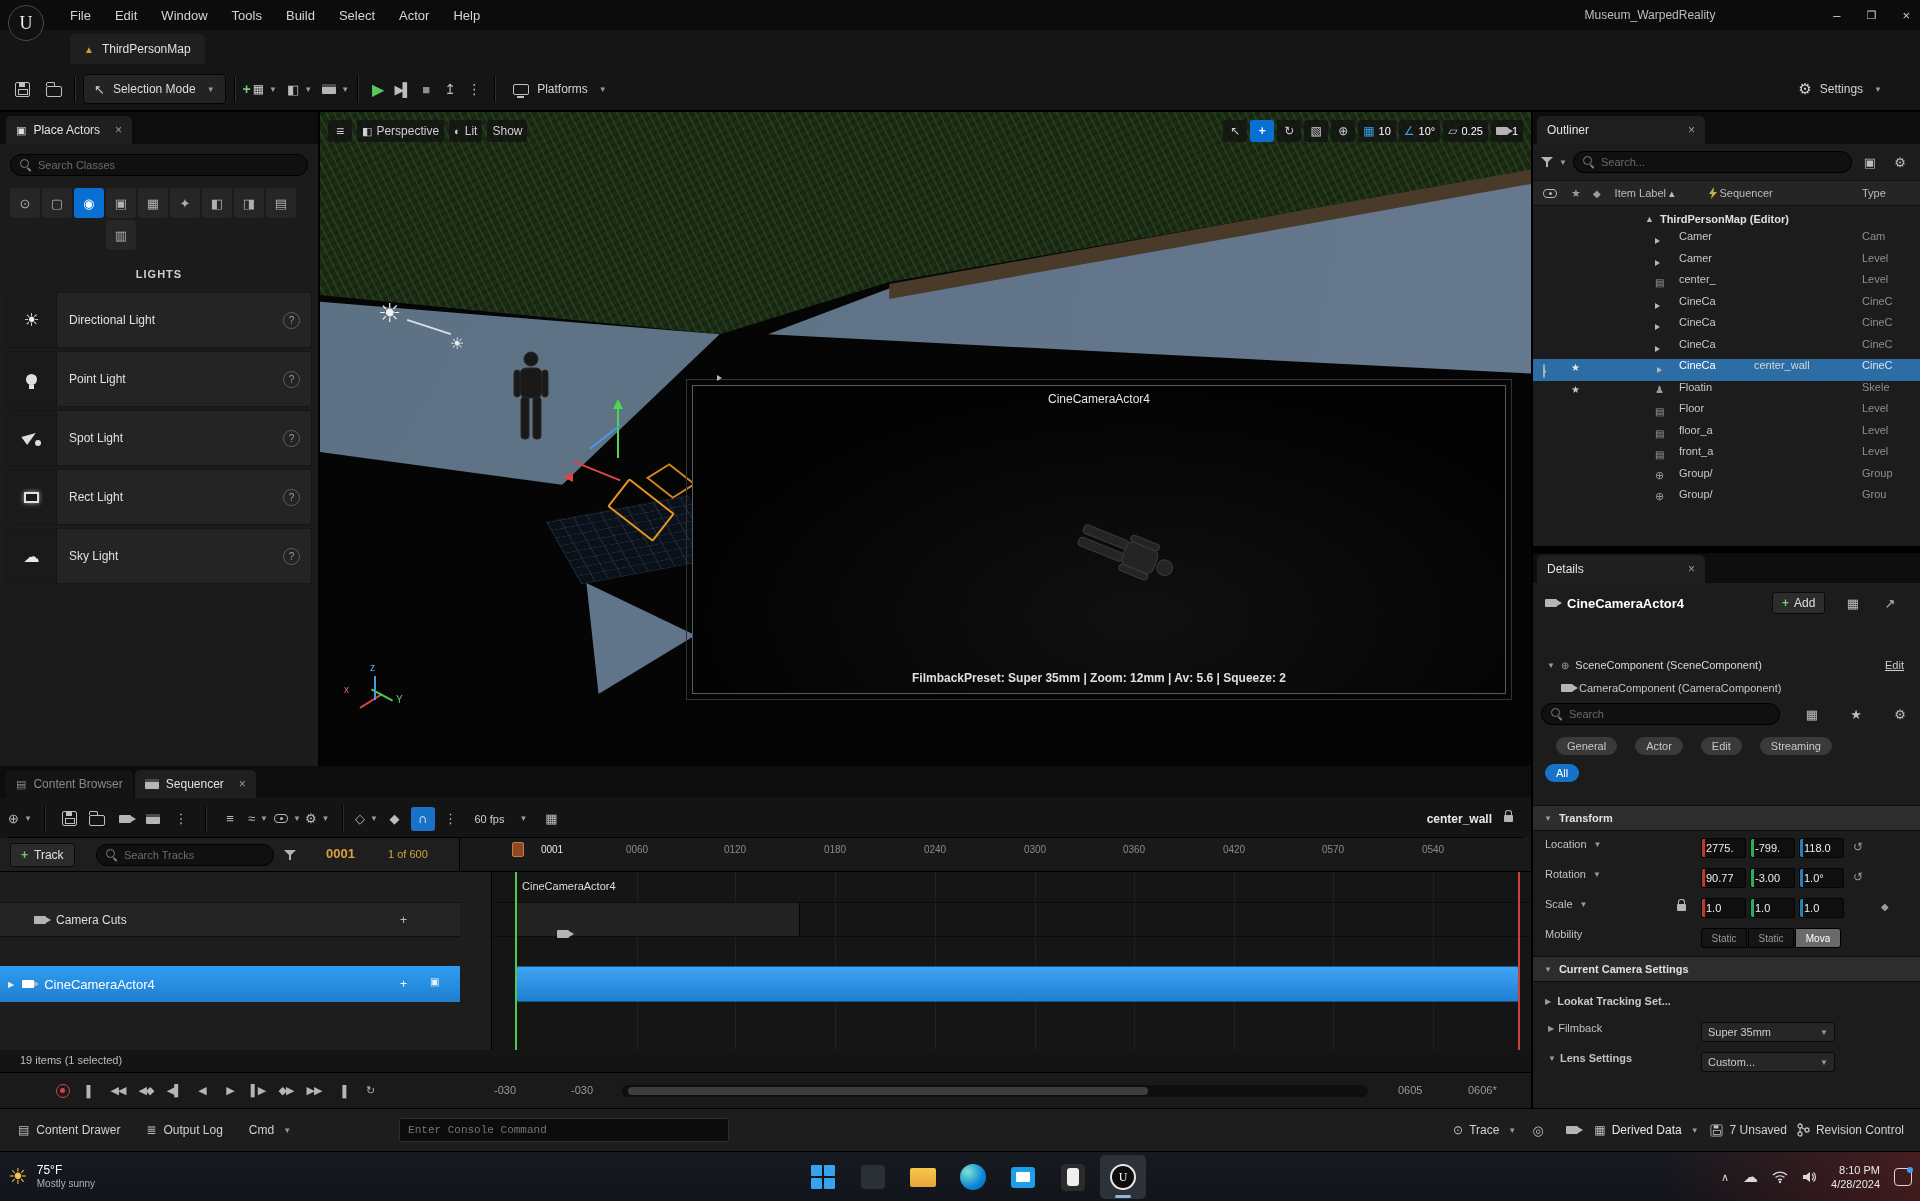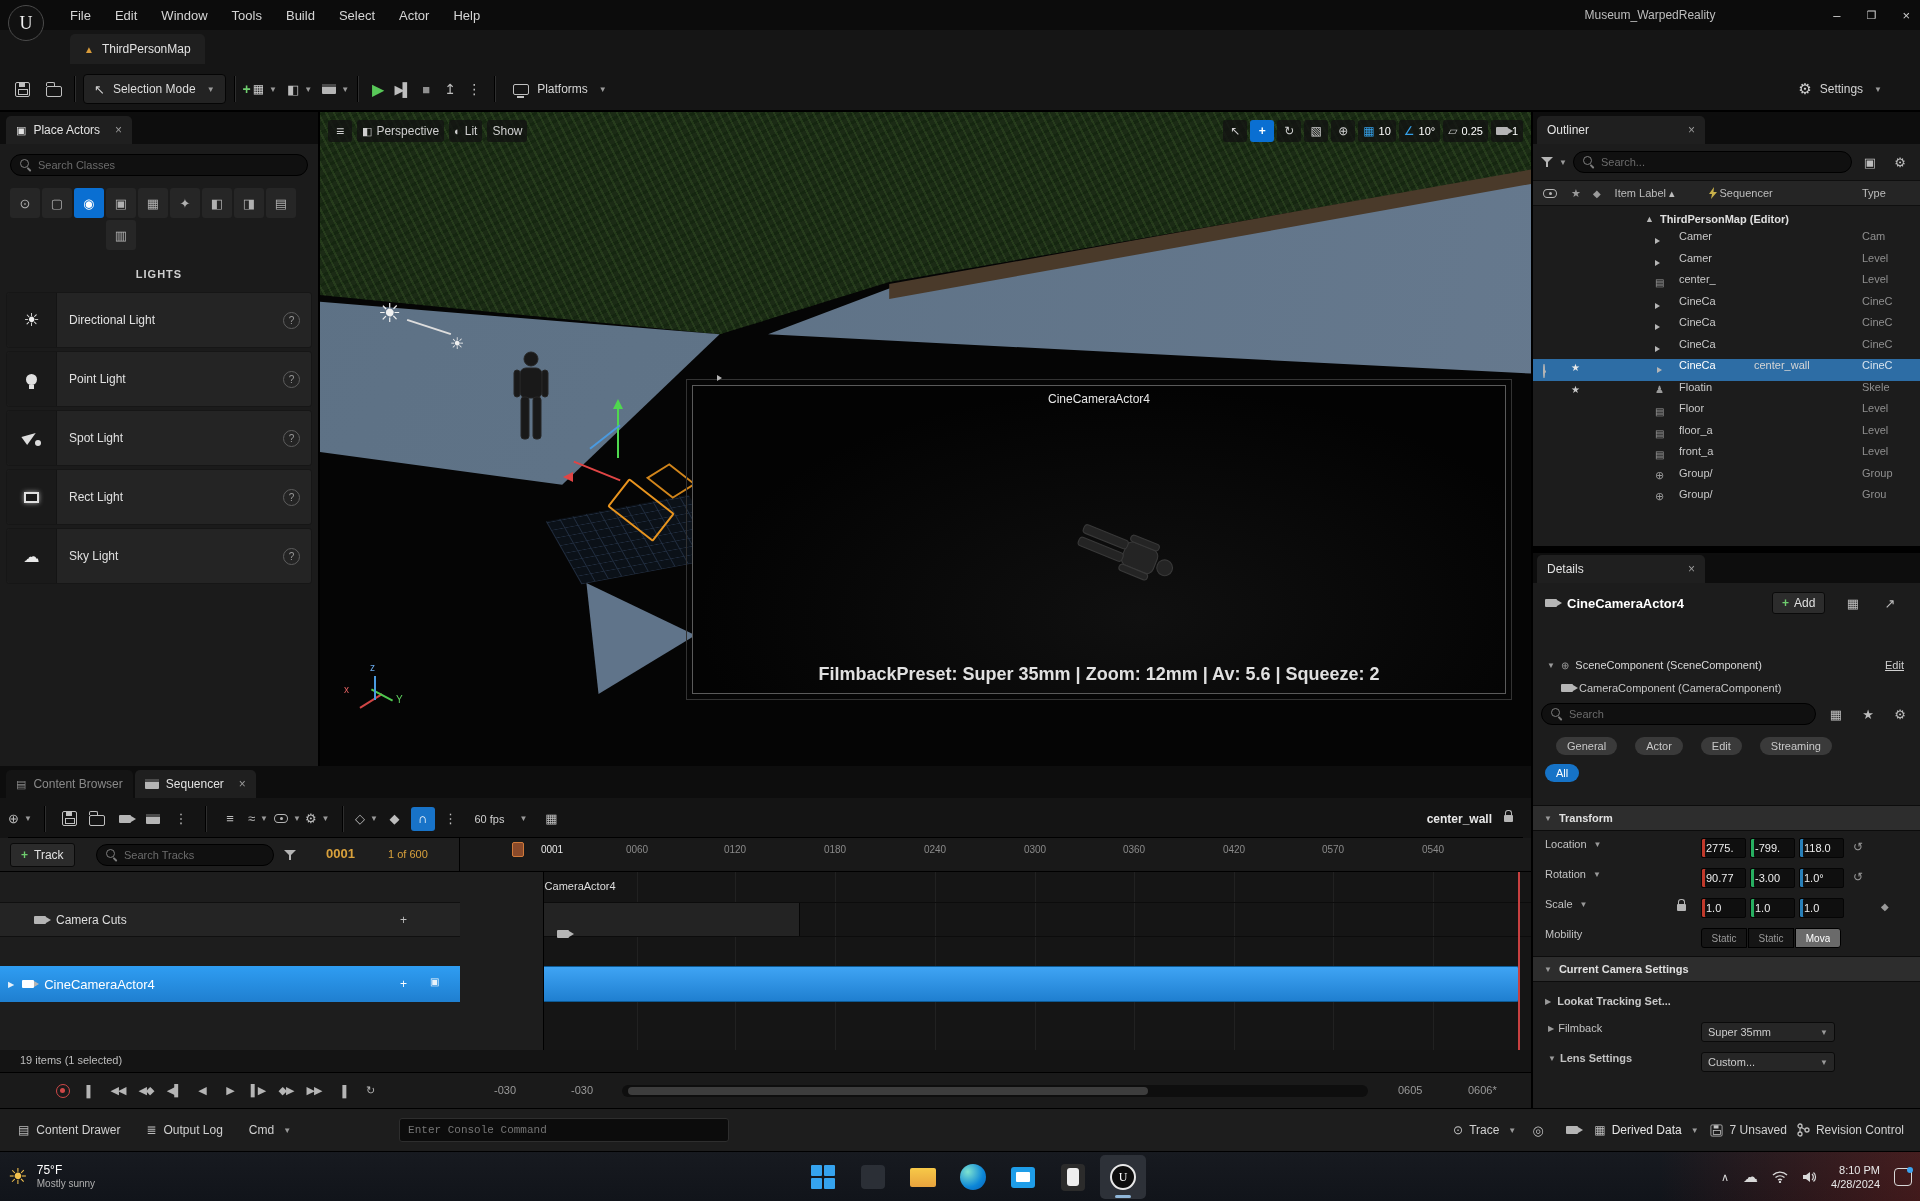--- a/index.html
+++ b/index.html
@@ -313,21 +313,21 @@
         <g fill="#242424" stroke="#383838" stroke-width="1">
           <circle cx="26" cy="9" r="7"></circle>
           <rect x="15" y="18" width="22" height="30" rx="6"></rect>
           <rect x="16" y="47" width="8" height="42" rx="3"></rect>
           <rect x="28" y="47" width="8" height="42" rx="3"></rect>
           <rect x="9" y="20" width="6" height="27" rx="3"></rect>
           <rect x="37" y="20" width="6" height="27" rx="3"></rect>
         </g>
       </svg>
       <span class="cami r" style="left:24px;bottom:12px"></span>
-      <div class="r" style="left:0;bottom:8px;width:100%;text-align:center;color:#e0e0e0;font-size:18px;font-weight:bold"><span>FilmbackPreset: Super 35mm | Zoom: 12mm | Av: 5.6 | Squeeze: 2</span></div>
+      <div class="r" style="left:0;bottom:8px;width:100%;text-align:center;color:#e0e0e0;font-size:12px;font-weight:bold"><span>FilmbackPreset: Super 35mm | Zoom: 12mm | Av: 5.6 | Squeeze: 2</span></div>
     </div>
 
     <div class="r" style="left:14px;top:548px;width:80px;height:70px">
       <div class="r" style="left:24px;top:40px;width:26px;height:2px;background:#d04545;transform:rotate(-32deg)"></div>
       <div class="r" style="left:36px;top:34px;width:24px;height:2px;background:#4fc84f;transform:rotate(28deg)"></div>
       <div class="r" style="left:40px;top:16px;width:2px;height:24px;background:#4a9ae0"></div>
       <span class="r" style="left:10px;top:24px;color:#e06060;font-size:10px">x</span>
       <span class="r" style="left:62px;top:34px;color:#5fd05f;font-size:10px">Y</span>
       <span class="r" style="left:36px;top:2px;color:#6aa8e8;font-size:10px">z</span>
     </div>
@@ -447,21 +447,21 @@
     <div class="r f" style="left:6px;top:100px;width:375px;height:24px;gap:6px;font-size:11px">
       <span class="dar" style="margin-left:8px">▼</span>
       <span style="color:#9a9a9a;font-size:10px">⊕</span>
       <span class="ell" style="color:#d8d8d8;flex:1">SceneComponent (SceneComponent)</span>
       <span style="color:#d0d0d0;text-decoration:underline;margin-right:10px">Edit</span>
     </div>
     <div class="r f" style="left:6px;top:126px;width:375px;height:18px;overflow:hidden;gap:6px;font-size:11px">
       <span class="cami" style="margin-left:22px"></span>
       <span class="ell" style="color:#c8c8c8">CameraComponent (CameraComponent)</span>
     </div>
-    <div class="f" style="position:absolute;left:8px;top:149px;right:8px;gap:8px">
+    <div class="f" style="position:absolute;left:8px;top:149px;right:8px;gap:20px">
       <div class="spill" style="flex:1;max-width:284px">
         <span class="mag"></span>
         <input placeholder="Search" style="">
       </div>
       <span class="ibtn">▦</span>
       <span class="ibtn">★</span>
       <span class="ibtn">⚙</span>
     </div>
     <div class="f" style="position:absolute;left:23px;top:184px;gap:18px">
       <span class="chip">General</span>
@@ -662,21 +662,21 @@
         <span class="gl" style="left:774px"></span>
         <span class="gl" style="left:873px"></span>
         <span class="gl" style="left:973px"></span>
       <span class="r" style="left:62px;top:8px;color:#dedede;font-size:11px">CineCameraActor4</span>
       <div class="r" style="left:56px;top:30px;width:284px;height:35px;background:#232323;border:1px solid #060606"></div>
       <div class="r" style="left:0;top:30px;width:1071px;height:35px;border-top:1px solid #0c0c0c;border-bottom:1px solid #0c0c0c"></div>
       <div class="r" style="left:56px;top:94px;width:1003px;height:36px;background:linear-gradient(#3fa4f4,#1f7fd0);border:1px solid #0d5a94;border-radius:2px"></div>
       <div class="r" style="left:55px;top:0;width:2px;height:178px;background:#4fc84f"></div>
       <div class="r" style="left:1058px;top:0;width:2px;height:178px;background:#c84040"></div>
     </div>
-    <div class="r" style="left:0;top:106px;width:544px;height:178px;background:#1d1d1d;border-right:1px solid #000">
+    <div class="r" style="left:0;top:106px;width:492px;height:178px;background:#1d1d1d;border-right:1px solid #000">
       <div class="r f" style="left:0;top:30px;width:460px;height:35px;background:#242424;border-top:1px solid #101010;border-bottom:1px solid #101010">
         <span class="cami" style="margin-left:34px"></span>
         <span style="margin-left:10px;color:#dedede">Camera Cuts</span>
         <span class="r" style="left:400px;color:#bdbdbd">+</span>
         <span class="cami r" style="left:430px;top:14px"></span>
       </div>
       <div class="r f" style="left:0;top:94px;width:460px;height:36px;background:linear-gradient(#2f9df2,#1f7fd0)">
         <span class="dar" style="margin-left:8px;color:#e8f2fa">▶</span>
         <span class="cami" style="margin-left:8px;background:#fff"></span>
         <span style="margin-left:10px;color:#fff;font-size:13px">CineCameraActor4</span>

